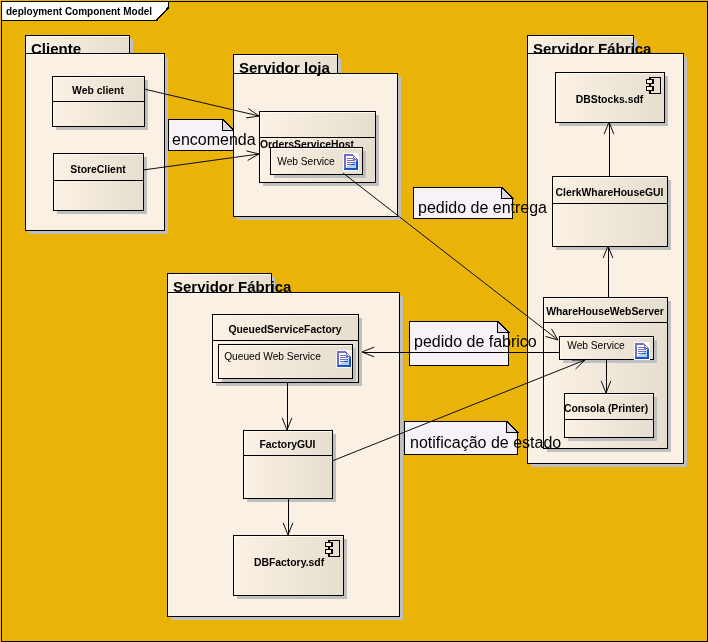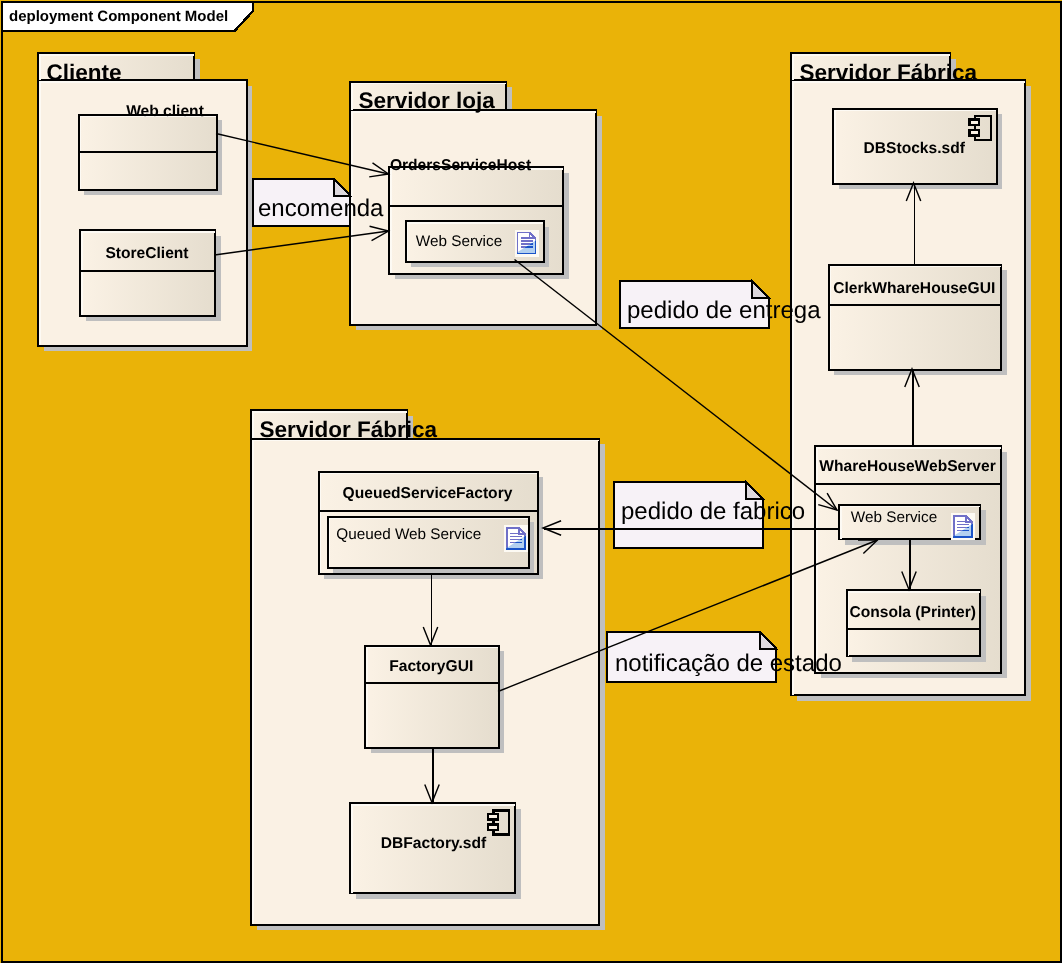--- a/index.html
+++ b/index.html
@@ -354,27 +354,27 @@
 
   <div class="txt-layer">
 
     <span class="t frame-title" style="left:6px;top:6.5px">deployment Component Model</span>
 
     <span class="t pkg-title" style="left:31px;top:41px">Cliente</span>
     <span class="t pkg-title" style="left:239px;top:60px">Servidor loja</span>
     <span class="t pkg-title" style="left:533px;top:41px">Servidor Fábrica</span>
     <span class="t pkg-title" style="left:173px;top:279px">Servidor Fábrica</span>
 
-    <span class="t cmp-title ctr" style="left:52px;top:70px;width:116px">Web client</span>
+    <span class="t cmp-title ctr" style="left:52px;top:86px;width:92px">Web client</span>
     <span class="t cmp-title ctr" style="left:53px;top:165px;width:90px">StoreClient</span>
-    <span class="t cmp-title ctr" style="left:259px;top:106px;width:96px">OrdersServiceHost</span>
+    <span class="t cmp-title ctr" style="left:259px;top:140px;width:96px">OrdersServiceHost</span>
     <span class="t cmp-title ctr" style="left:556px;top:95px;width:107px">DBStocks.sdf</span>
     <span class="t cmp-title ctr" style="left:552px;top:188px;width:115px">ClerkWhareHouseGUI</span>
     <span class="t cmp-title ctr" style="left:543px;top:307px;width:124px">WhareHouseWebServer</span>
-    <span class="t cmp-title ctr" style="left:564px;top:404px;width:89px">Consola (Printer)</span>
+    <span class="t cmp-title ctr" style="left:564px;top:404px;width:66px">Consola (Printer)</span>
     <span class="t cmp-title ctr" style="left:212px;top:325px;width:146px">QueuedServiceFactory</span>
     <span class="t cmp-title ctr" style="left:243px;top:440px;width:89px">FactoryGUI</span>
     <span class="t cmp-title ctr" style="left:234px;top:558px;width:110px">DBFactory.sdf</span>
 
     <span class="t svc-title rt" style="left:270px;top:157px;width:72px">Web Service</span>
     <span class="t svc-title rt" style="left:559px;top:341px;width:74px">Web Service</span>
     <span class="t svc-title rt" style="left:214px;top:352px;width:117px">Queued Web Service</span>
 
     <span class="t note-title" style="left:172px;top:131.5px">encomenda</span>
     <span class="t note-title" style="left:418px;top:200px">pedido de entrega</span>

